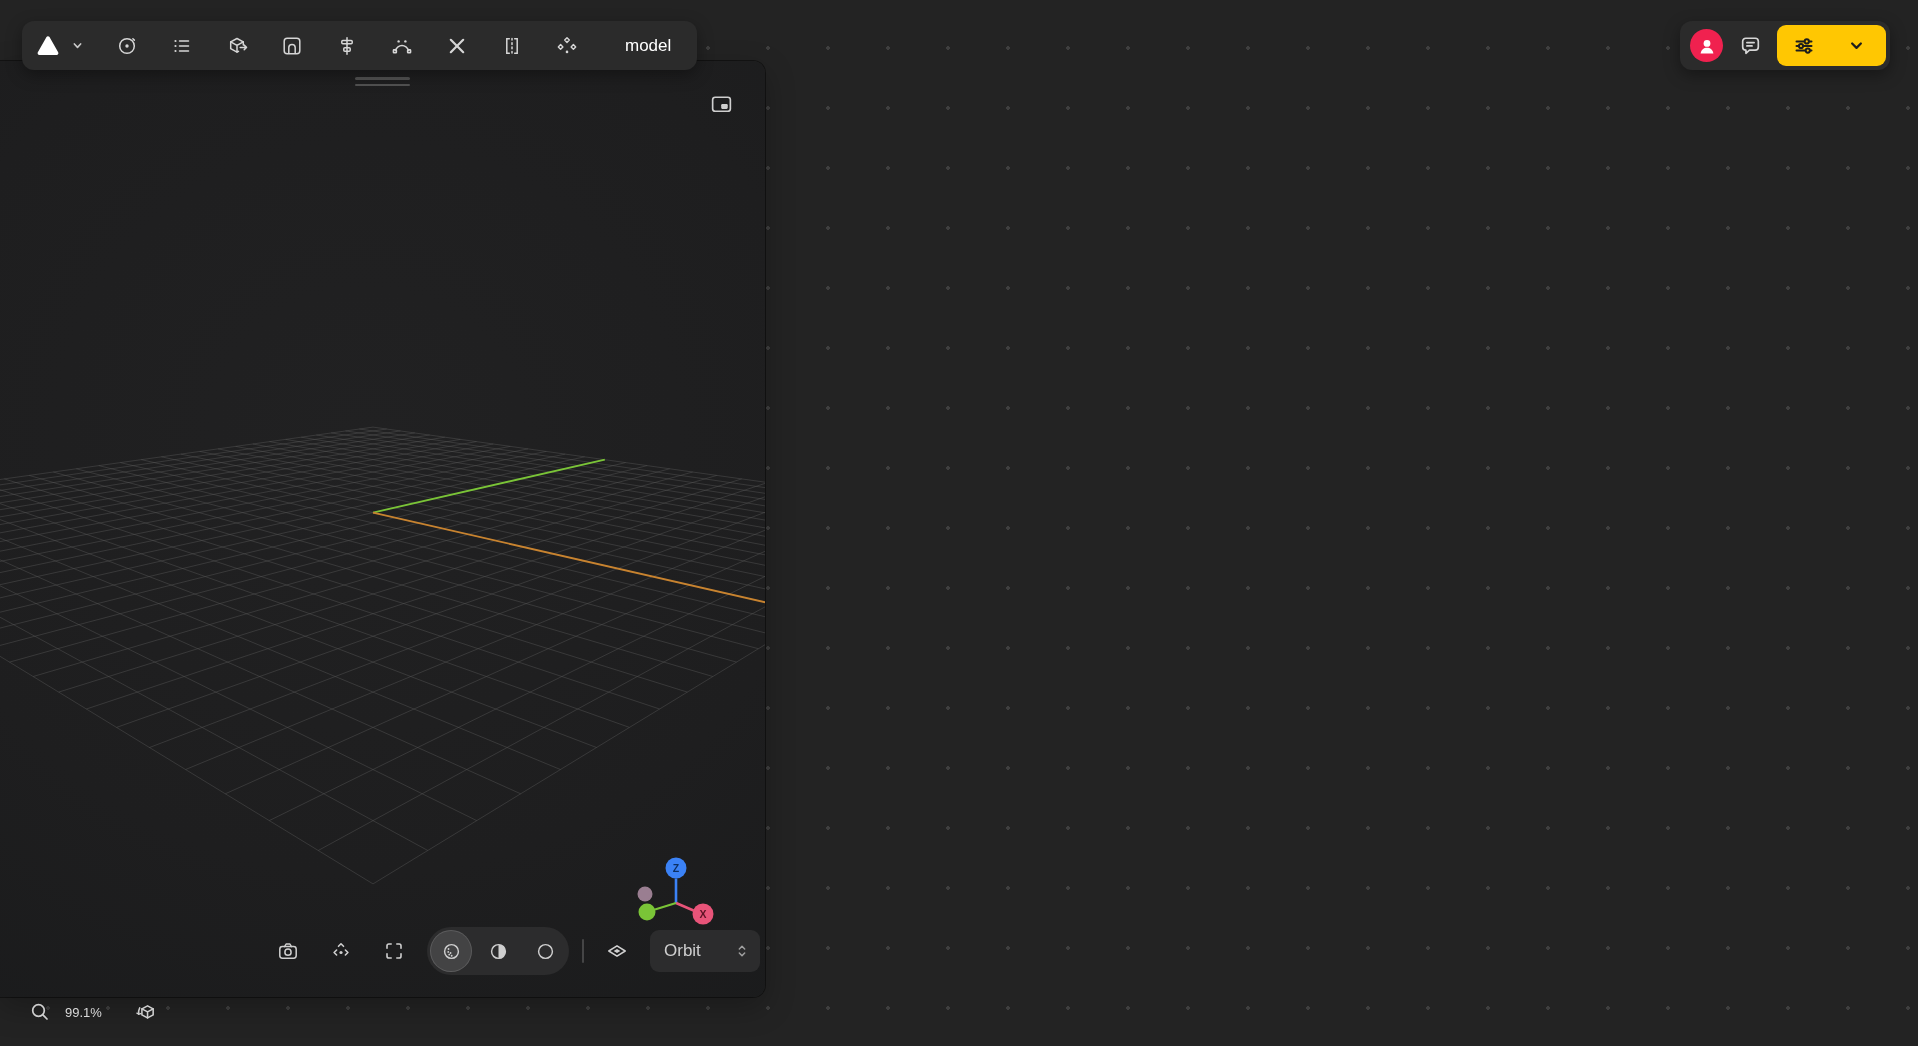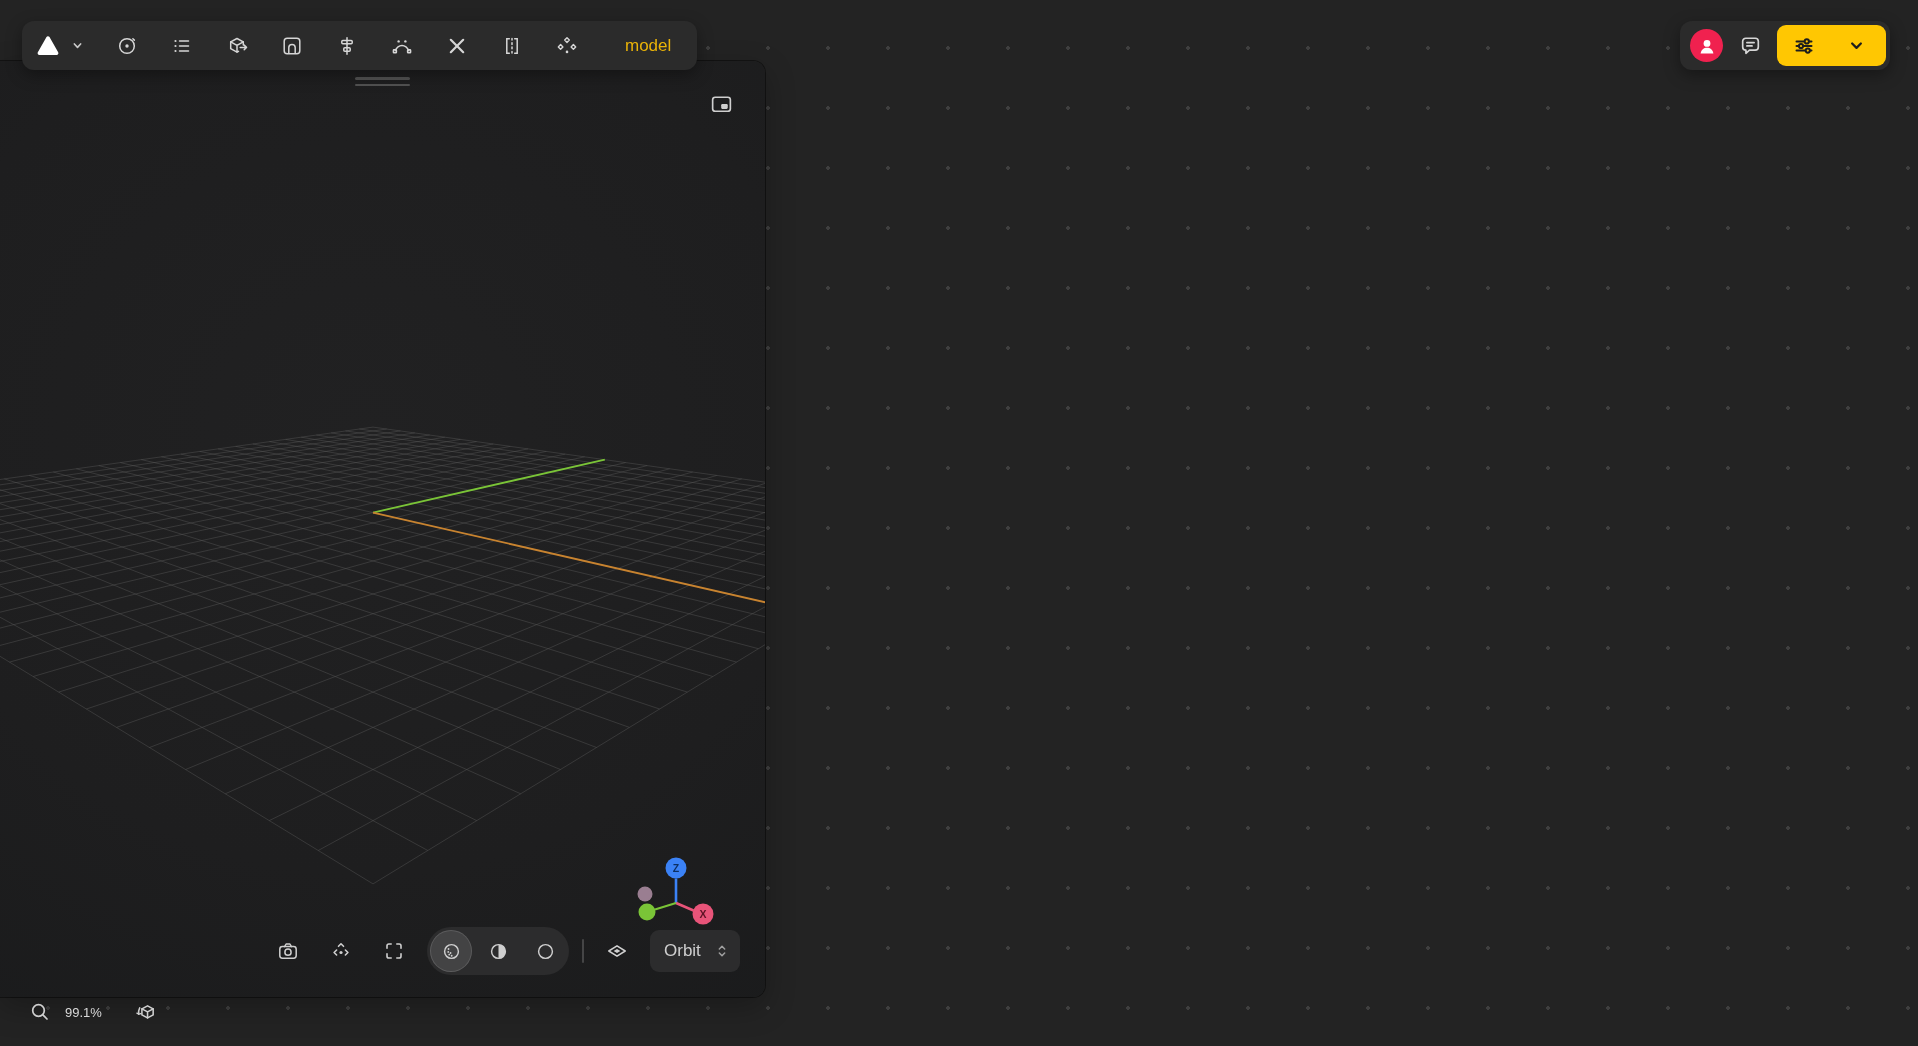--- a/index.html
+++ b/index.html
@@ -25,35 +25,35 @@
     display:flex;align-items:center;justify-content:center;color:#cfcfcf;}
   
   .vp-toolbar{position:absolute;left:268px;bottom:22px;display:flex;align-items:center;gap:13px;}
   .icon-btn{width:40px;height:40px;border-radius:9px;background:transparent;border:none;
     display:flex;align-items:center;justify-content:center;color:#cfcfcf;padding:0;}
   .render-group{display:flex;gap:7px;background:#2c2c2d;border-radius:26px;padding:4px;}
   .render-btn{width:40px;height:40px;border-radius:50%;background:transparent;border:none;
     display:flex;align-items:center;justify-content:center;color:#cfcfcf;padding:0;}
   .render-btn.selected{background:#434344;box-shadow:0 0 0 1px #5c5c5d;}
   .vp-divider{width:2px;height:24px;background:#454546;border-radius:1px;}
-  .mode-select{width:90px;height:42px;background:#2c2c2d;border:none;border-radius:9px;
+  .mode-select{width:110px;height:42px;background:#2c2c2d;border:none;border-radius:9px;
     display:flex;align-items:center;justify-content:space-between;padding:0 8px 0 14px;
     color:#cfcfcf;font-size:17px;font-family:inherit;}
   .gizmo{position:absolute;right:43px;bottom:64px;}
   
   .main-toolbar{
     position:absolute;left:22px;top:21px;height:49px;background:var(--bar,#2b2b2b);
     border-radius:12px;display:flex;align-items:center;padding:0 26px 0 11px;
     box-shadow:0 5px 16px rgba(0,0,0,.35);z-index:5;
   }
   .logo-btn{display:flex;align-items:center;gap:9px;background:none;border:none;padding:0 2px;color:#c9c9c9;}
   .tool-row{display:flex;gap:15px;margin-left:20px;}
   .tool-btn{width:40px;height:40px;border-radius:9px;background:transparent;border:none;
     display:flex;align-items:center;justify-content:center;color:#d6d6d6;padding:0;}
-  .scene-name{margin-left:38px;color:#eab308;font-size:17px;}
+  .scene-name{margin-left:38px;color:#ffffff;font-size:17px;}
   
   .top-right{
     position:absolute;top:21px;right:28px;height:49px;background:var(--bar,#2b2b2b);
     border-radius:12px;display:flex;align-items:center;padding-left:10px;gap:8px;
     box-shadow:0 5px 16px rgba(0,0,0,.35);z-index:5;
   }
   .avatar{width:33px;height:33px;border-radius:50%;background:var(--avatar-red,#f0214f);
     display:flex;align-items:center;justify-content:center;border:none;padding:0;}
   .comment-btn{width:38px;height:40px;background:none;border:none;display:flex;
     align-items:center;justify-content:center;color:#d6d6d6;padding:0;}

